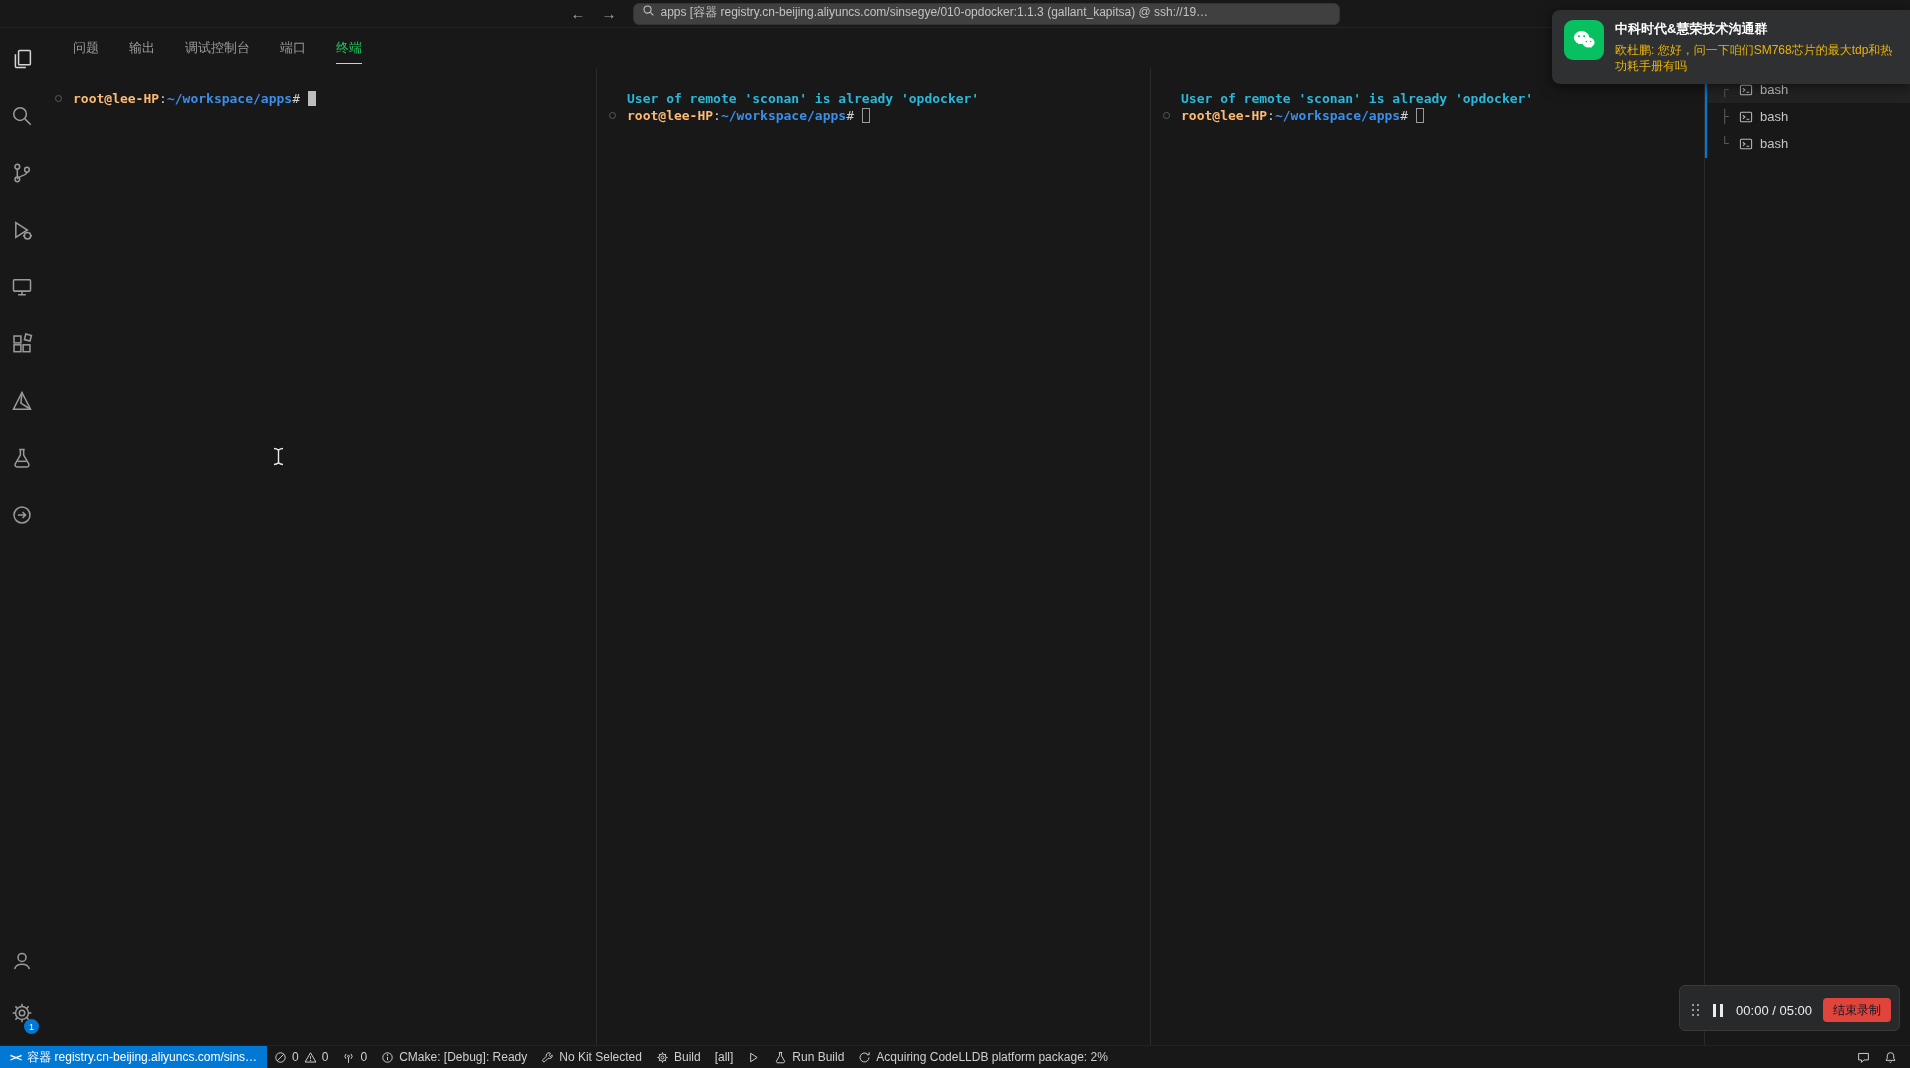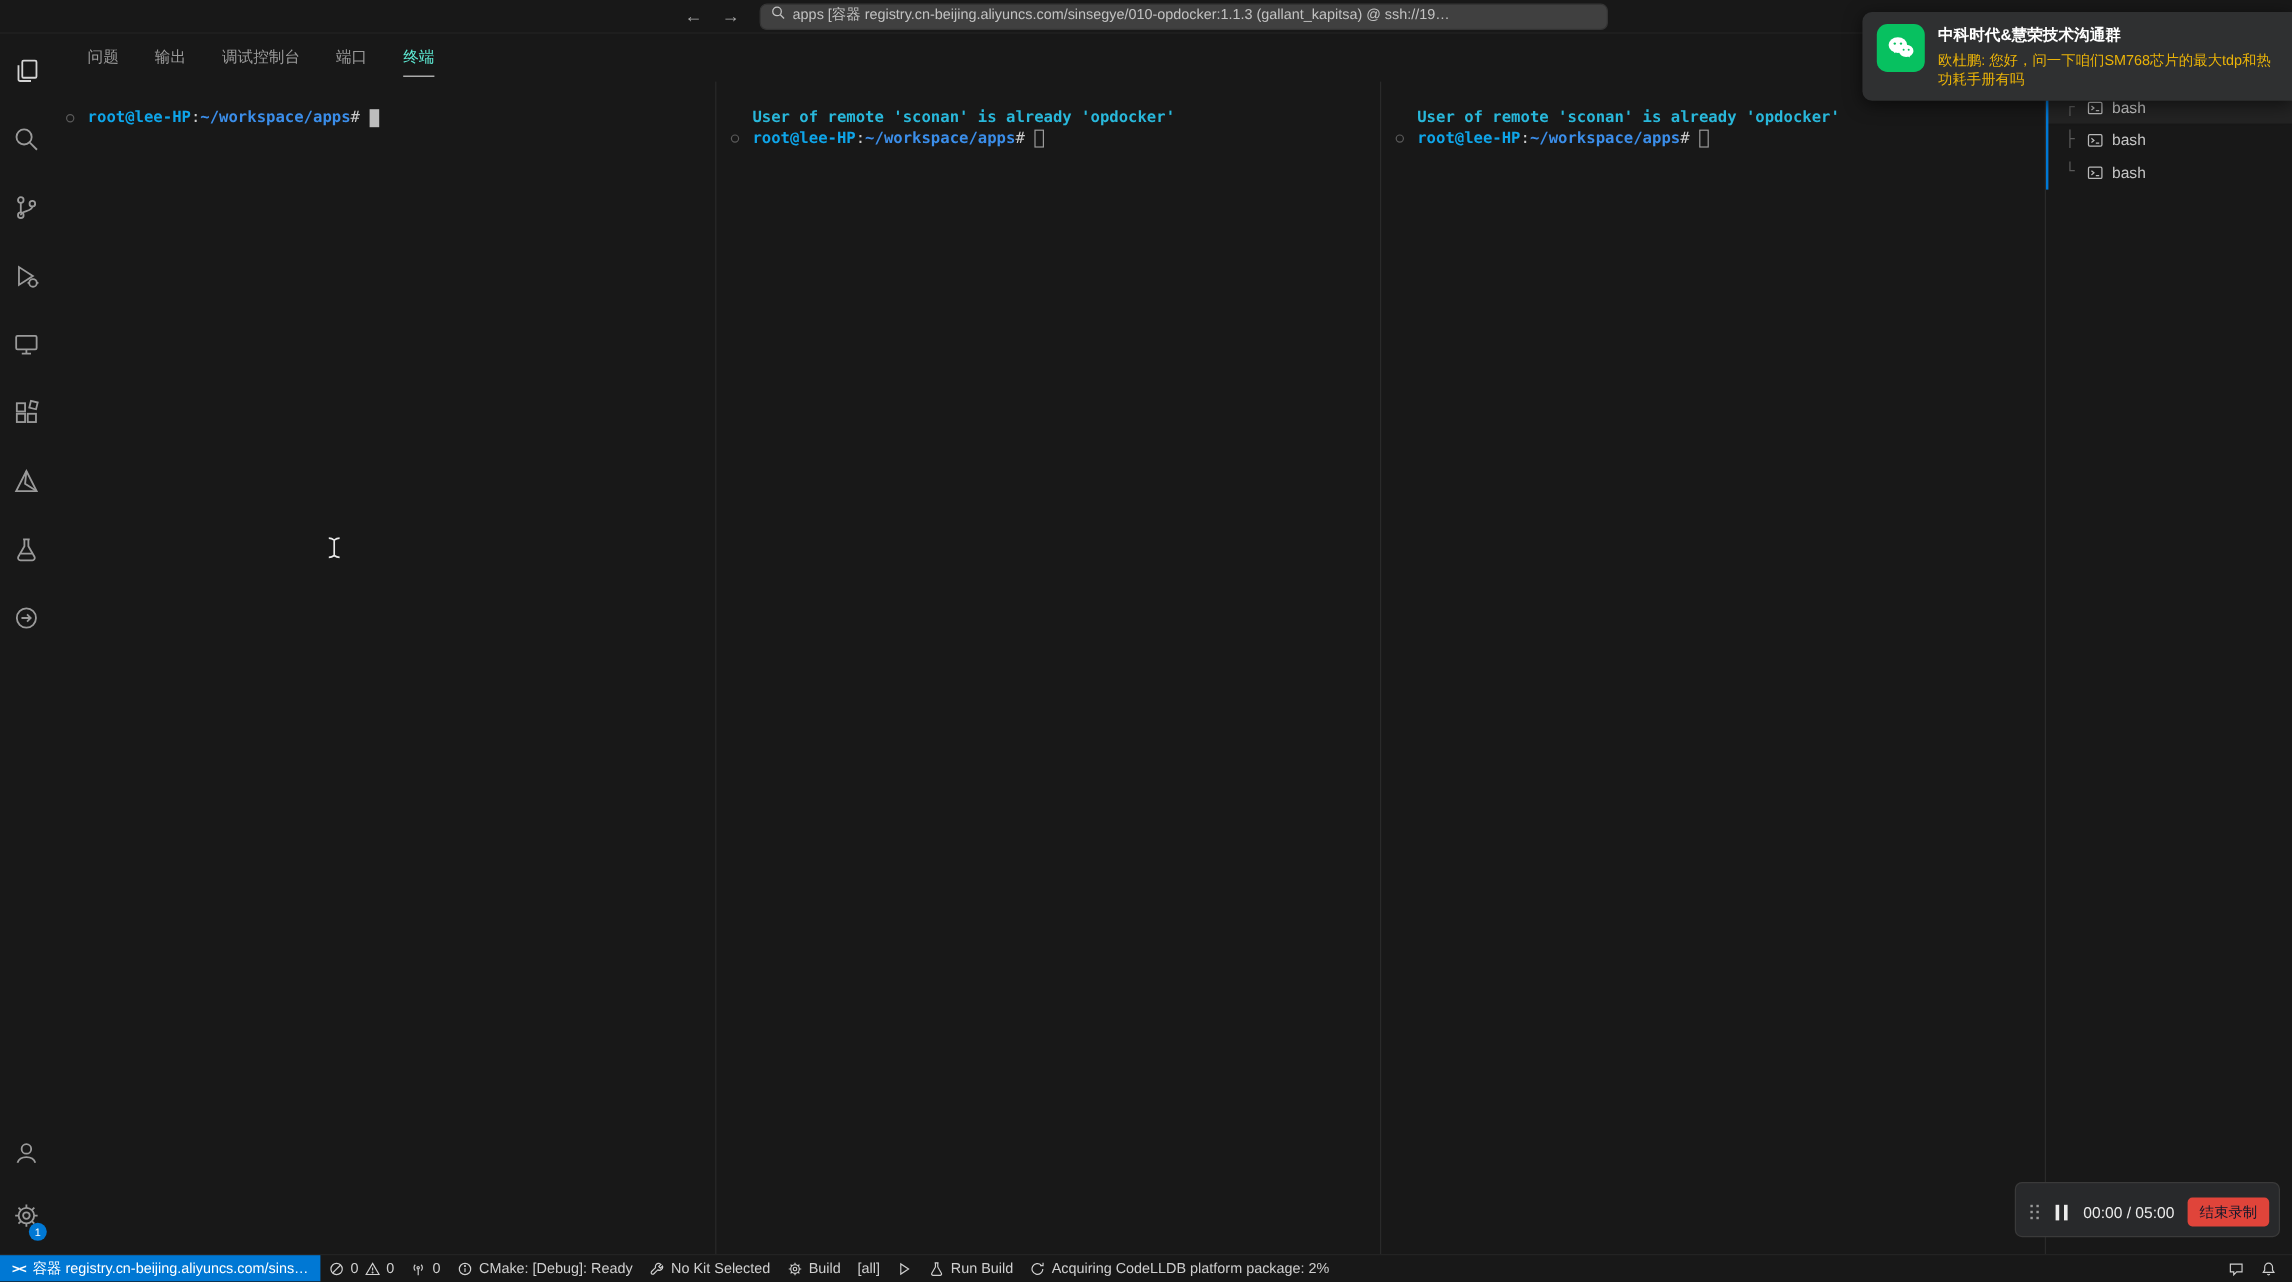--- a/index.html
+++ b/index.html
@@ -30,30 +30,30 @@
   .ab-btn.active{color:#d4d4d4;}
   .ab-btn.push-down{margin-top:auto;margin-bottom:2px;}
   .badge{position:absolute;right:4px;bottom:4px;width:15px;height:15px;border-radius:50%;
     background:#0078d4;color:#fff;font-size:9px;display:flex;align-items:center;justify-content:center;}
 
   
   .panel{flex:1;display:flex;flex-direction:column;min-width:0;}
   .panel-tabs{height:40px;flex:none;display:flex;align-items:center;gap:30px;padding:0 0 0 30px;
     font-size:13px;color:#9a9a9a;}
   .panel-tab{padding:8px 0 9px;border-bottom:1px solid transparent;cursor:pointer;line-height:1;}
-  .panel-tab.active{color:#5eead4;border-bottom-color:#cfcfcf;}
+  .panel-tab.active{color:#22c55e;border-bottom-color:#cfcfcf;}
 
   .term-area{flex:1;display:flex;min-height:0;}
   .term-pane{flex:1;min-width:0;padding:22px 0 0 12px;position:relative;
     font-family:"DejaVu Sans Mono",monospace;font-size:13px;line-height:17px;}
   .term-pane.bordered{border-right:1px solid #2a2a2a;}
   .term-line{display:flex;align-items:center;white-space:pre;}
   .gutter{width:18px;flex:none;display:flex;align-items:center;}
   .cmd-dot{width:7px;height:7px;border:1px solid #5a5a5a;border-radius:50%;cursor:pointer;}
-  .t-green{color:#0ea5e9;font-weight:bold;}
+  .t-green{color:#fdba74;font-weight:bold;}
   .t-blue{color:#3b8eea;font-weight:bold;}
   .t-cyan{color:#29b8db;font-weight:bold;}
   .t-fg{color:#cccccc;}
   .cursor-block{width:8px;height:15px;background:#bdbdbd;margin-left:8px;}
   .cursor-hollow{width:8px;height:15px;border:1px solid #9a9a9a;margin-left:8px;}
 
   .term-sidebar{width:206px;flex:none;border-left:1px solid #2a2a2a;padding-top:8px;position:relative;}
   .term-sidebar .active-indicator{position:absolute;left:0;top:6px;width:2px;height:84px;background:#0078d4;}
   .ts-row{height:27px;display:flex;align-items:center;padding-left:16px;gap:7px;
     font-size:13px;color:#c5c5c5;cursor:pointer;}

